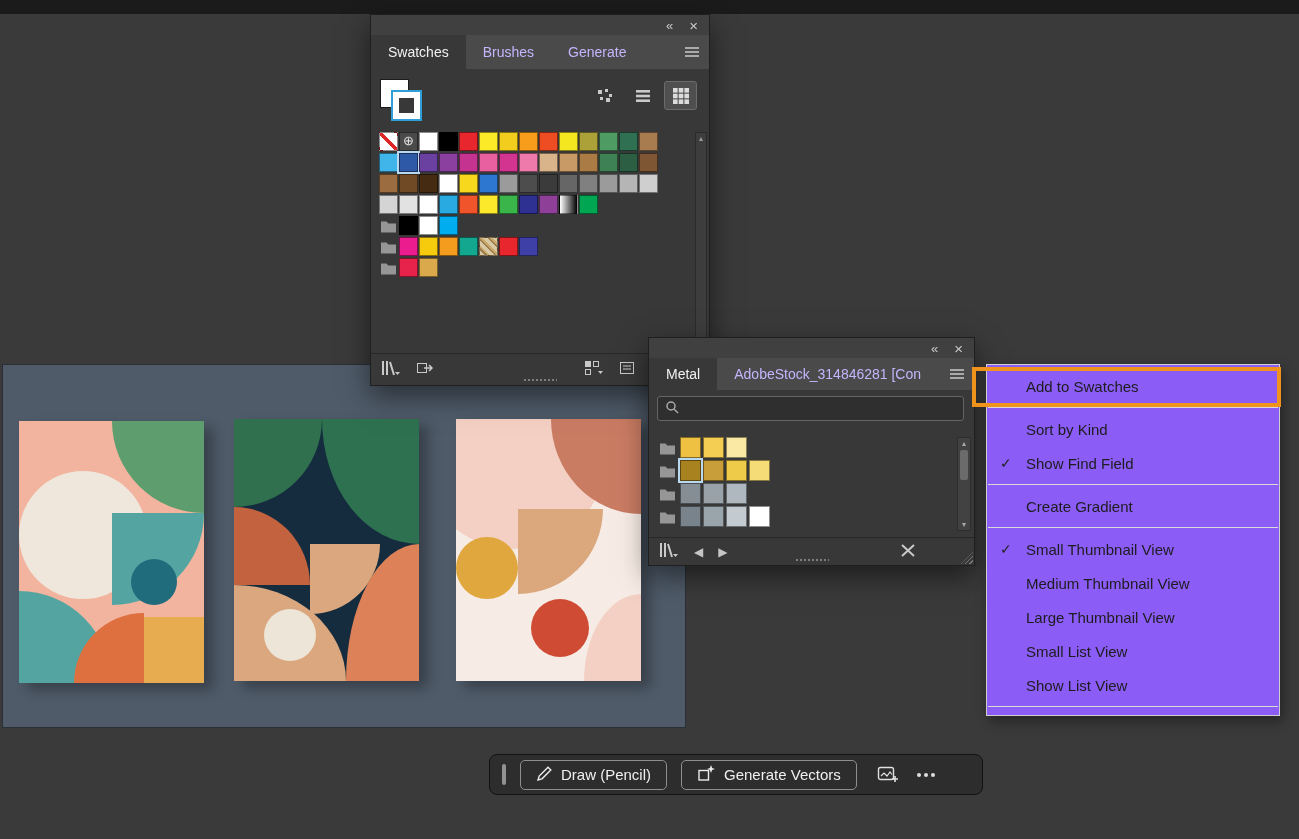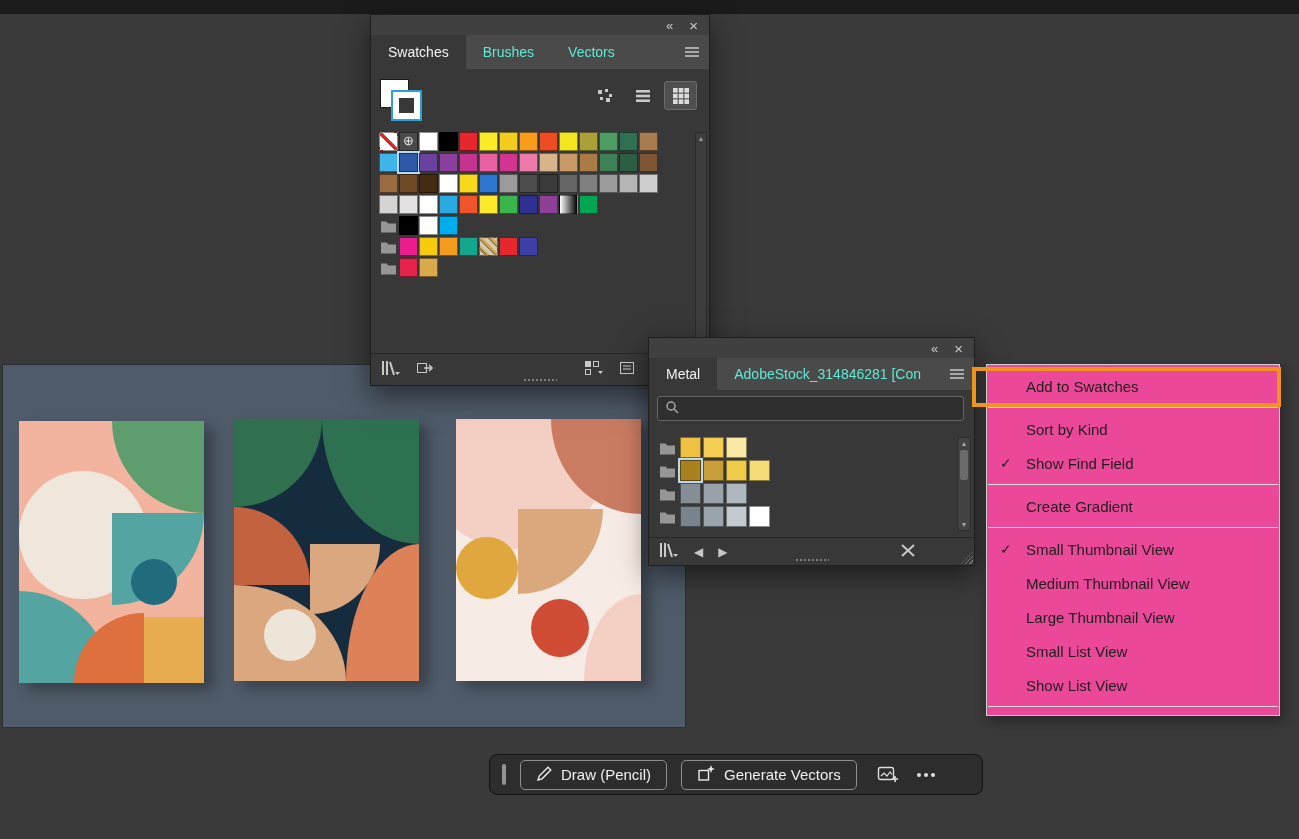--- a/index.html
+++ b/index.html
@@ -12,21 +12,21 @@
   .canvas{position:absolute;left:2px;top:364px;width:684px;height:364px;background:#4f5b69;border:1px solid #2a2f36;box-sizing:border-box;}
   .poster{position:absolute;overflow:hidden;box-shadow:9px 7px 12px rgba(0,0,0,.30);}
   .poster .shape{position:absolute;}
 
   
   .panel{position:absolute;background:#383838;border:1px solid #1f1f1f;box-sizing:border-box;box-shadow:0 10px 26px rgba(0,0,0,.5);}
   .panel-header{position:absolute;left:0;right:0;top:0;height:20px;background:#404040;display:flex;justify-content:flex-end;align-items:center;gap:18px;padding-right:11px;color:#c9c9c9;}
   .ph-collapse{font-size:13px;letter-spacing:-2px;cursor:default;}
   .ph-close{font-size:15px;line-height:15px;cursor:default;}
   .tabbar{position:absolute;left:0;right:0;height:34px;background:#4a4a4a;display:flex;align-items:stretch;justify-content:flex-end;}
-  .tab{padding:0 17px;display:flex;align-items:center;font-size:14px;color:#5eead4;white-space:nowrap;overflow:hidden;}
+  .tab{padding:0 17px;display:flex;align-items:center;font-size:14px;color:#c4b5fd;white-space:nowrap;overflow:hidden;}
   .tab.active{background:#383838;color:#f1f1f1;}
   .tab-spacer{flex:1;}
   .hamburger{display:flex;align-items:center;padding:0 9px;}
 
   .panel-footer{position:absolute;left:0;right:0;bottom:0;height:32px;border-top:1px solid #282828;display:flex;align-items:center;padding:0 10px;gap:15px;box-sizing:border-box;}
   .f-sp{flex:1;}
   .grip{position:absolute;bottom:2px;left:50%;transform:translateX(-50%);width:34px;height:5px;background-image:radial-gradient(#7d7d7d 1px,transparent 1.1px);background-size:4px 4px;}
   .corner{position:absolute;right:1px;bottom:1px;width:12px;height:12px;background:repeating-linear-gradient(135deg,transparent 0 2px,#777 2px 3px);clip-path:polygon(100% 0,100% 100%,0 100%);}
 
   
@@ -53,21 +53,21 @@
   .library-panel .tabbar{top:20px;height:32px;}
   .search-row{position:absolute;left:8px;right:10px;top:58px;height:25px;background:#2f2f2f;border:1px solid #646464;border-radius:3px;display:flex;align-items:center;gap:7px;padding:0 7px;box-sizing:border-box;}
   .lib-grid{position:absolute;left:8px;top:99px;}
   .lib-grid .sw{width:21px;height:21px;margin:0 2px 2px 0;}
   .lib-scroll{position:absolute;right:3px;top:99px;height:94px;width:14px;background:#424242;border:1px solid #2d2d2d;box-sizing:border-box;color:#a8a8a8;font-size:8px;text-align:center;display:flex;flex-direction:column;justify-content:space-between;padding:1px 0;}
   .lib-thumb{position:absolute;left:2px;top:12px;width:8px;height:30px;background:#6b6b6b;border-radius:2px;}
   .library-panel .panel-footer{height:28px;}
   .arrow-btn{color:#c6c6c6;font-size:12px;line-height:12px;}
 
   
-  .menu{position:absolute;left:986px;top:364px;width:294px;background:#ec4899;border:1px solid #cfcfcf;box-shadow:3px 5px 12px rgba(0,0,0,.38);padding:4px 0;z-index:50;color:#1d1d1d;font-size:15px;box-sizing:border-box;}
+  .menu{position:absolute;left:986px;top:364px;width:294px;background:#8b5cf6;border:1px solid #cfcfcf;box-shadow:3px 5px 12px rgba(0,0,0,.38);padding:4px 0;z-index:50;color:#1d1d1d;font-size:15px;box-sizing:border-box;}
   .menu-item{height:34px;display:flex;align-items:center;padding-left:39px;position:relative;}
   .menu-item .check{position:absolute;left:13px;top:50%;transform:translateY(-50%);font-size:14px;color:#222;}
   .menu-sep{height:1px;background:#dadada;margin:4px 1px;}
   .ann-box{position:absolute;left:-15px;top:-2px;width:309px;height:40px;border:4px solid #F0931D;box-sizing:border-box;pointer-events:none;z-index:5;}
 
   
   .taskbar{position:absolute;left:489px;top:754px;width:494px;height:41px;background:#2d2d2d;border:1px solid #121212;border-radius:8px;box-sizing:border-box;display:flex;align-items:center;padding:0 12px;gap:14px;z-index:40;}
   .tb-handle{width:4px;height:21px;background:#929292;border-radius:2px;}
   .tb-btn{height:30px;background:transparent;border:1px solid #8f8f8f;border-radius:5px;display:flex;align-items:center;gap:8px;padding:0 15px;color:#efefef;font-size:15px;font-family:"Liberation Sans",sans-serif;white-space:nowrap;}
   .tb-extra{display:flex;align-items:center;margin-left:6px;}
@@ -111,21 +111,21 @@
     </div>
 
   <section class="panel swatches-panel">
     <div class="panel-header">
       <span class="ph-collapse">«</span>
       <span class="ph-close">×</span>
     </div>
     <div class="tabbar">
       <div class="tab active">Swatches</div>
       <div class="tab">Brushes</div>
-      <div class="tab">Vectors</div>
+      <div class="tab">Generate</div>
       <span class="tab-spacer"></span>
       <span class="hamburger">
           <svg width="16" height="12" viewBox="0 0 16 12">
             <path d="M1 2h14M1 6h14M1 10h14" stroke="#c9c9c9" stroke-width="1.6"></path>
           </svg>
         </span>
     </div>
 
     <div class="proxy-fill"></div>
     <div class="proxy-stroke"></div>

